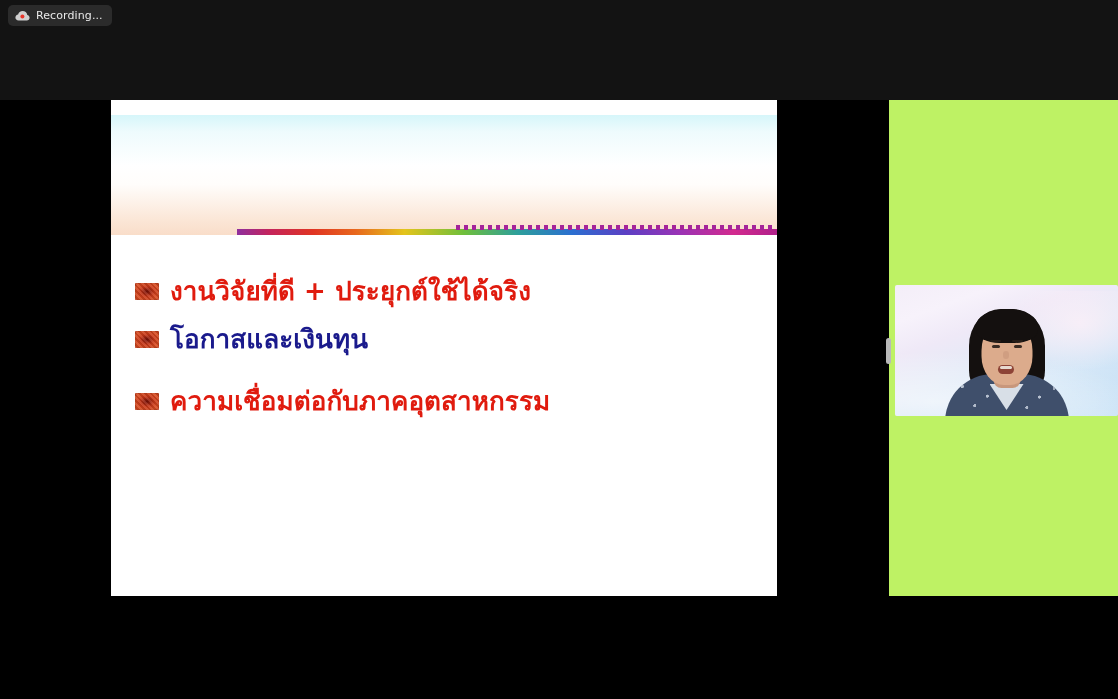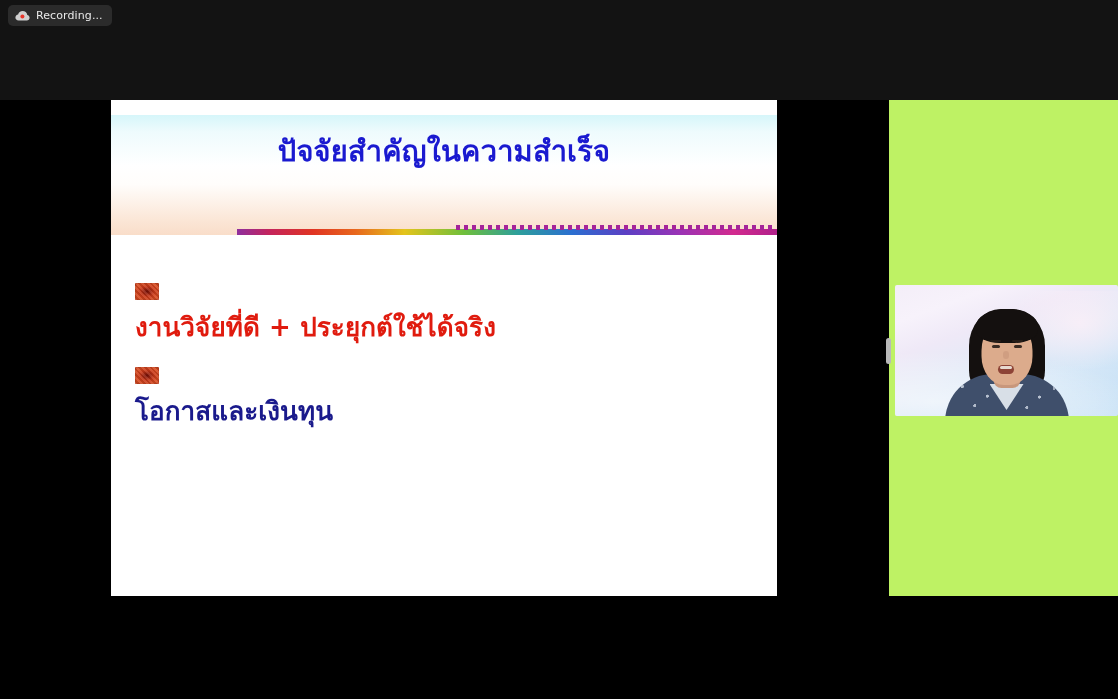--- a/index.html
+++ b/index.html
@@ -148,21 +148,20 @@
   .bullets {
     position: absolute;
     left: 24px; top: 175px;
     width: 640px;
   }
   .bullet-row {
     display: flex;
     align-items: flex-start;
     gap: 11px;
     margin-bottom: 18px;
-    flex-direction: column;
   }
   .bullet-marker {
     flex: none;
     width: 24px; height: 17px;
     margin-top: 8px;
     border-radius: 1px;
     background:
       radial-gradient(ellipse at 50% 48%, #8d1408 0%, #b82b12 26%, #d8441d 46%, #e2602a 64%, #e87a3e 82%, #d4section 100%),
       #d8441d;
     background-color: #d8441d;
@@ -364,21 +363,20 @@
 
   <div class="share-canvas">
     <div class="cursor-speck"></div>
   </div>
 
   <div class="slide">
 
     <div class="slide-header"></div>
 
     <div class="slide-title">
-      <span>ปัจจัยสำคัญในความสำเร็จ</span>
     </div>
 
     <div class="rainbow-rule"></div>
     <div class="rainbow-dots-wrap">
       <i style="left:0px"></i>
         <i style="left:8px"></i>
         <i style="left:16px"></i>
         <i style="left:24px"></i>
       <i style="left:32px"></i>
         <i style="left:40px"></i>
@@ -423,20 +421,24 @@
       <div class="bullet-row r1">
         <span class="bullet-marker"></span>
         <span class="bullet-text bullet-red">งานวิจัยที่ดี + ประยุกต์ใช้ได้จริง</span>
       </div>
 
       <div class="bullet-row r2">
         <span class="bullet-marker"></span>
         <span class="bullet-text bullet-blue">โอกาสและเงินทุน</span>
       </div>
 
+      <div class="bullet-row r3">
+        <span class="bullet-marker"></span>
+        <span class="bullet-text bullet-red">ความเชื่อมต่อกับภาคอุตสาหกรรม</span>
+      </div>
 
 
     </div>
   </div>
 
   <div class="sidebar-handle"></div>
 
   <div class="video-tile">
     <div class="bg-wisp"></div>
     <div class="bg-wisp2"></div>

